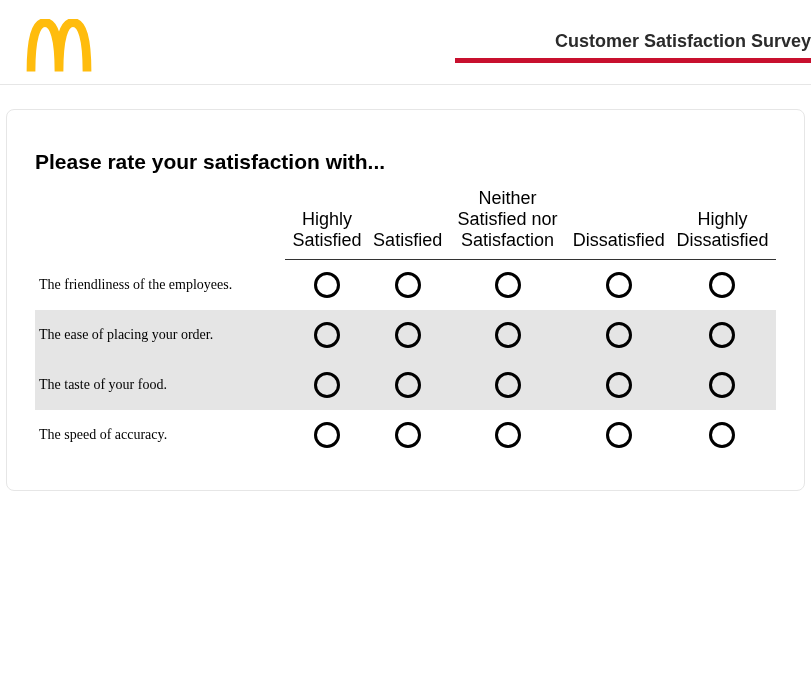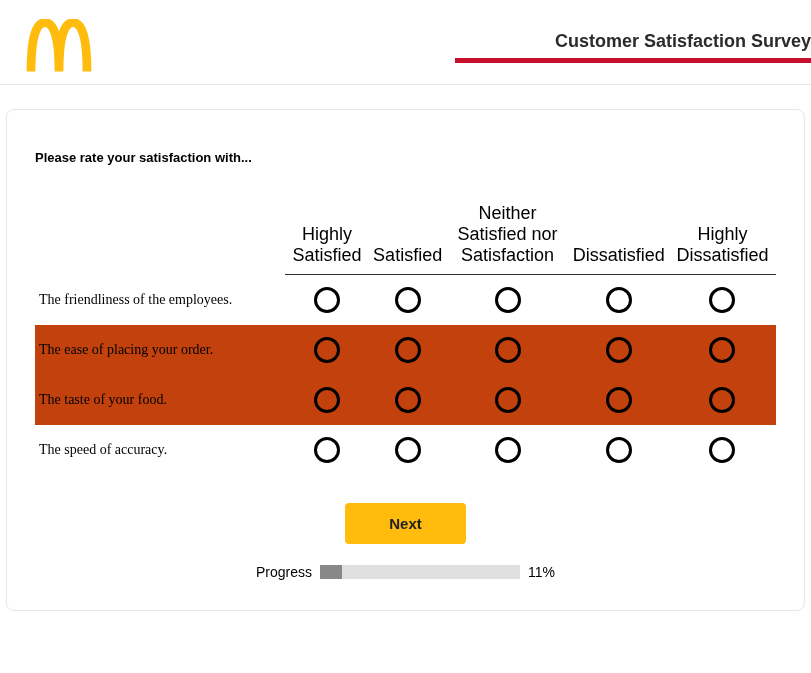--- a/index.html
+++ b/index.html
@@ -43,23 +43,23 @@
     
     .card {
       margin: 24px 6px 6px 6px;
       border: 1px solid #e6e6e6;
       border-radius: 8px;
       padding: 40px 28px 30px 28px;
       background: #fff;
     }
     
     .prompt {
-      font-size: 13px;
+      font-size: 21px;
       font-weight: 700;
-      margin-bottom: 32px;
+      margin-bottom: 8px;
     }
     
     table {
       width: 100%;
       border-collapse: collapse;
     }
     
     thead th {
       font-weight: 400;
       font-size: 18px;
@@ -89,21 +89,21 @@
     tbody td:first-child {
       text-align: left;
       width: 250px;
     }
     
     tbody td:not(:first-child) {
       text-align: center;
     }
     
     tbody tr.alt {
-      background: #c2410c;
+      background: #e5e5e5;
     }
     
     .radio {
       display: inline-block;
       width: 26px;
       height: 26px;
       border: 3px solid #000;
       border-radius: 50%;
       cursor: pointer;
       vertical-align: middle;
@@ -208,24 +208,13 @@
         <td>The speed of accuracy.</td>
         <td><span class="radio"></span></td>
         <td><span class="radio"></span></td>
         <td><span class="radio"></span></td>
         <td><span class="radio"></span></td>
         <td><span class="radio"></span></td>
       </tr>
     </tbody>
   </table>
 
-  <div class="footer-controls">
-    <button class="next-btn">Next</button>
-    
-    <div class="progress-row">
-      <span>Progress</span>
-      <div class="progress-bar">
-        <div class="progress-fill" style="width:11%"></div>
-      </div>
-      <span>11%</span>
-    </div>
-  </div>
 </div>
 
 </body></html>

